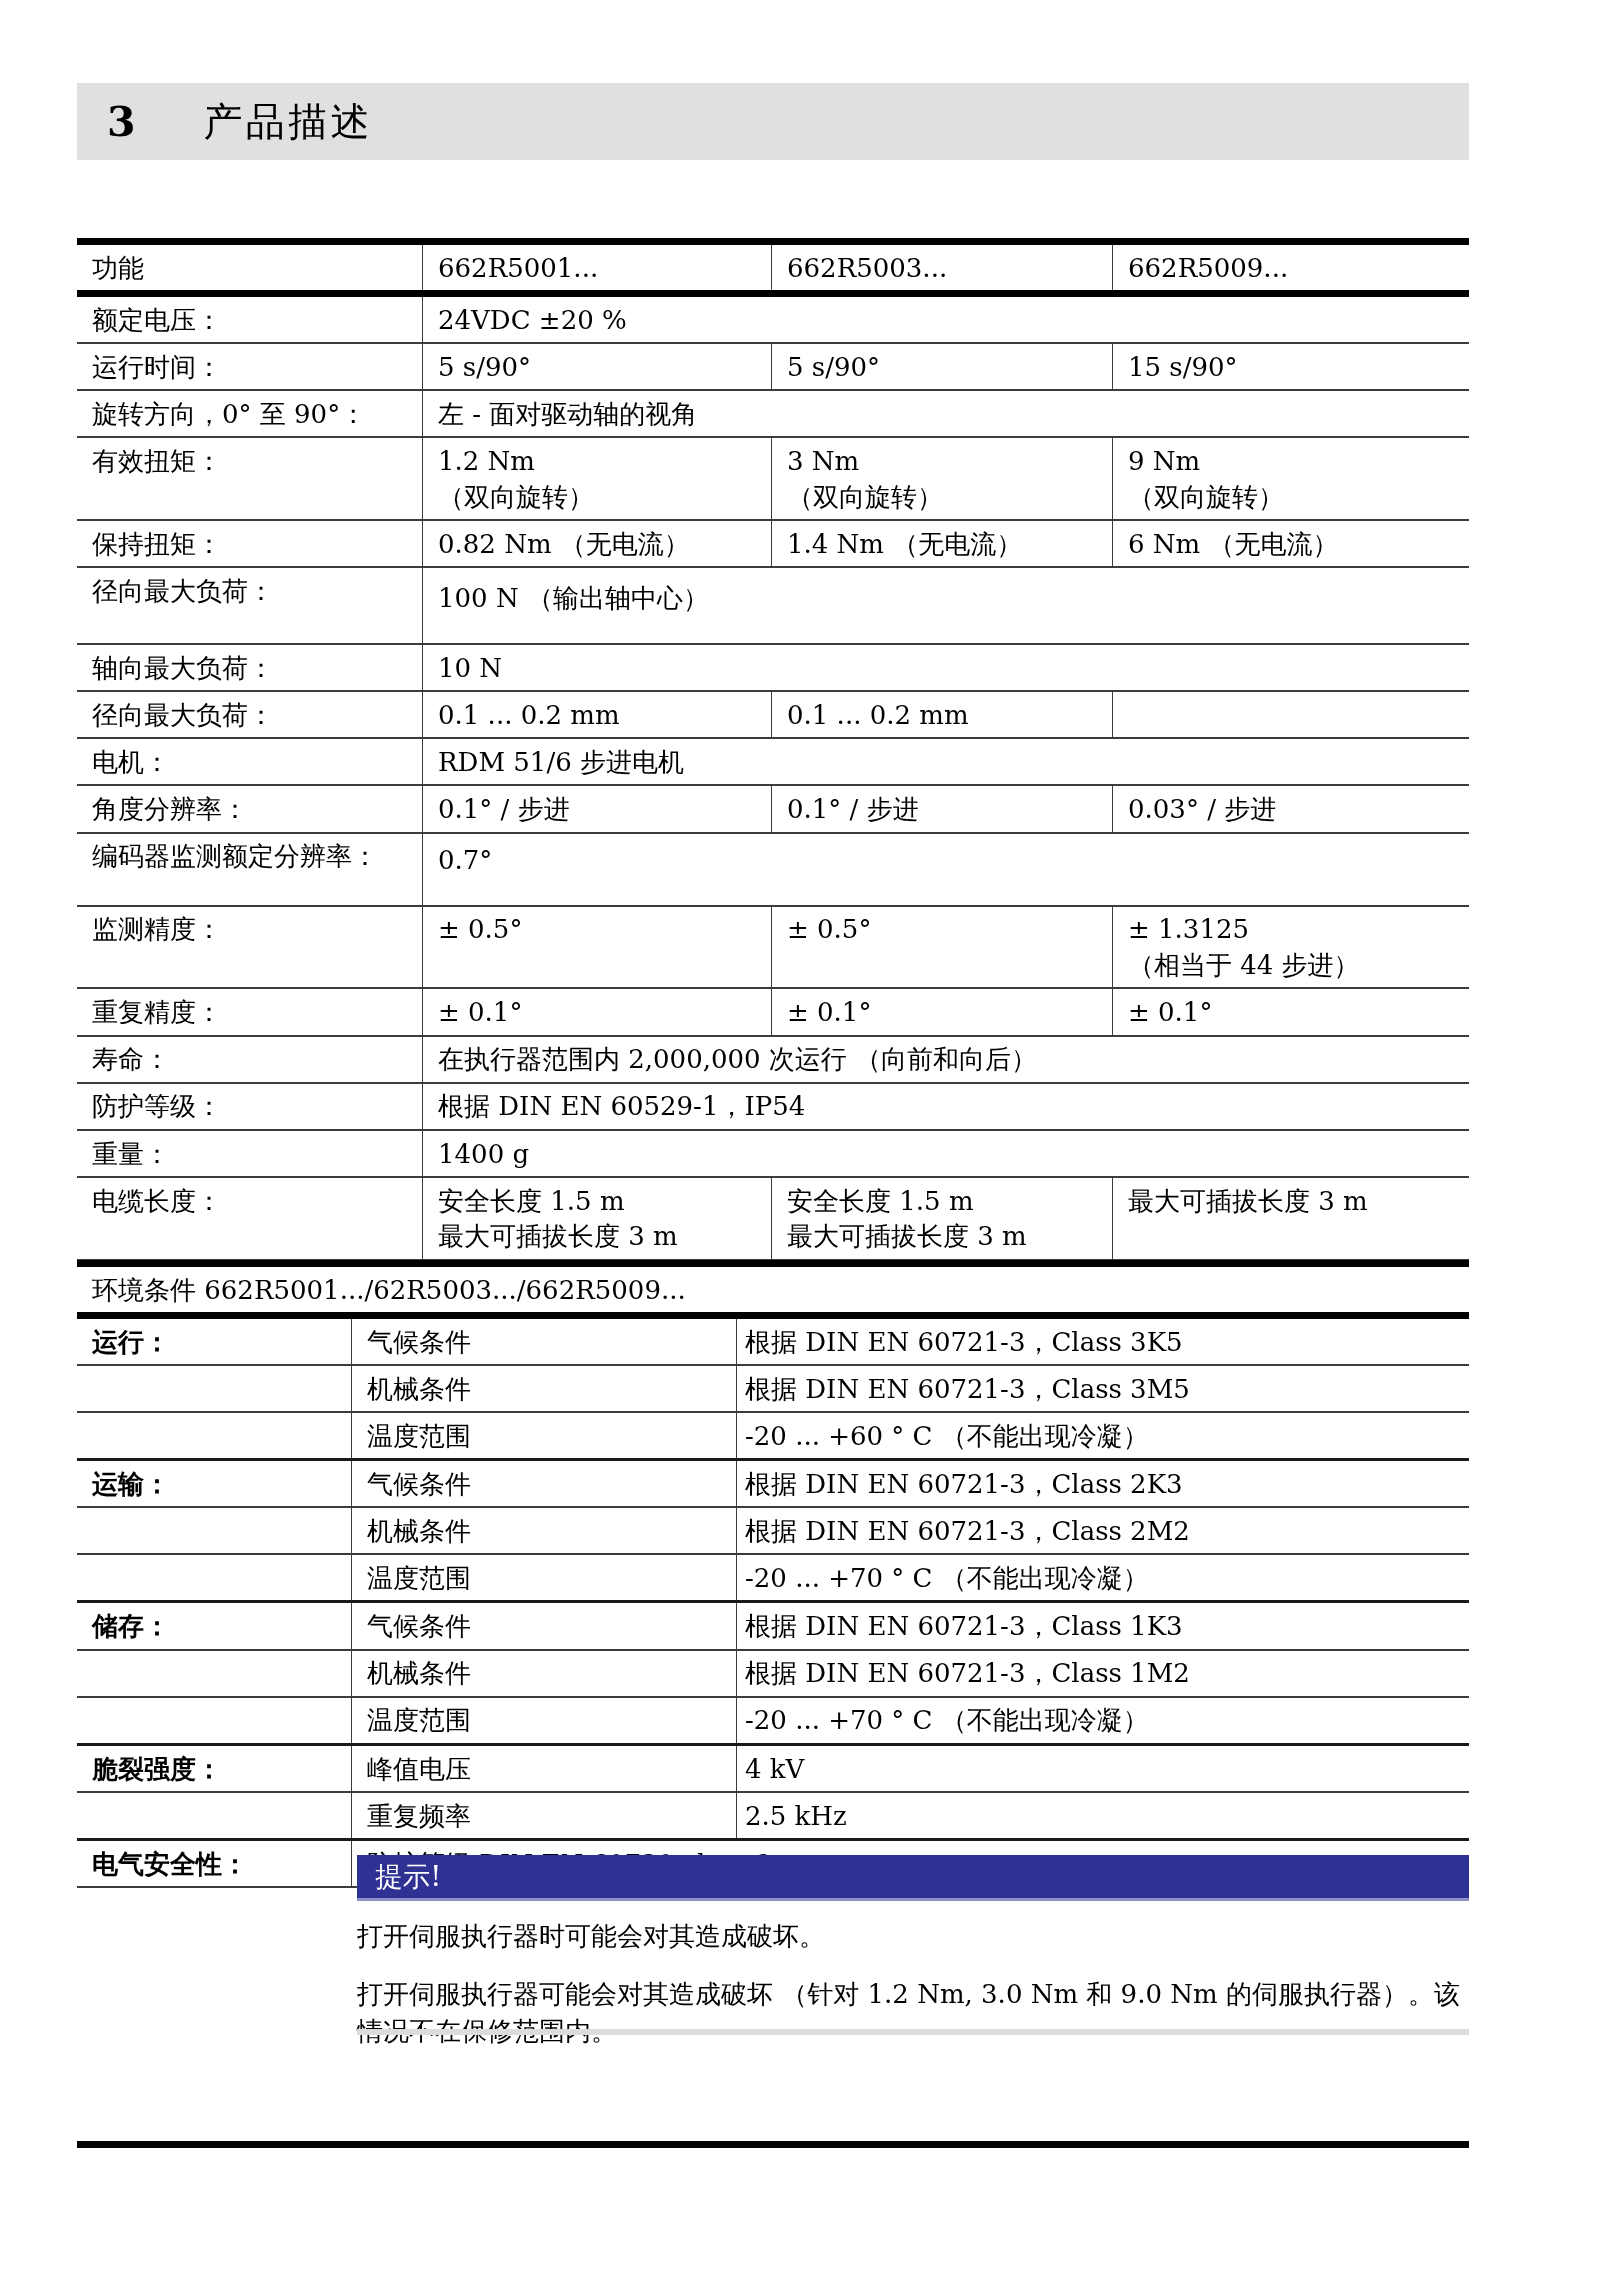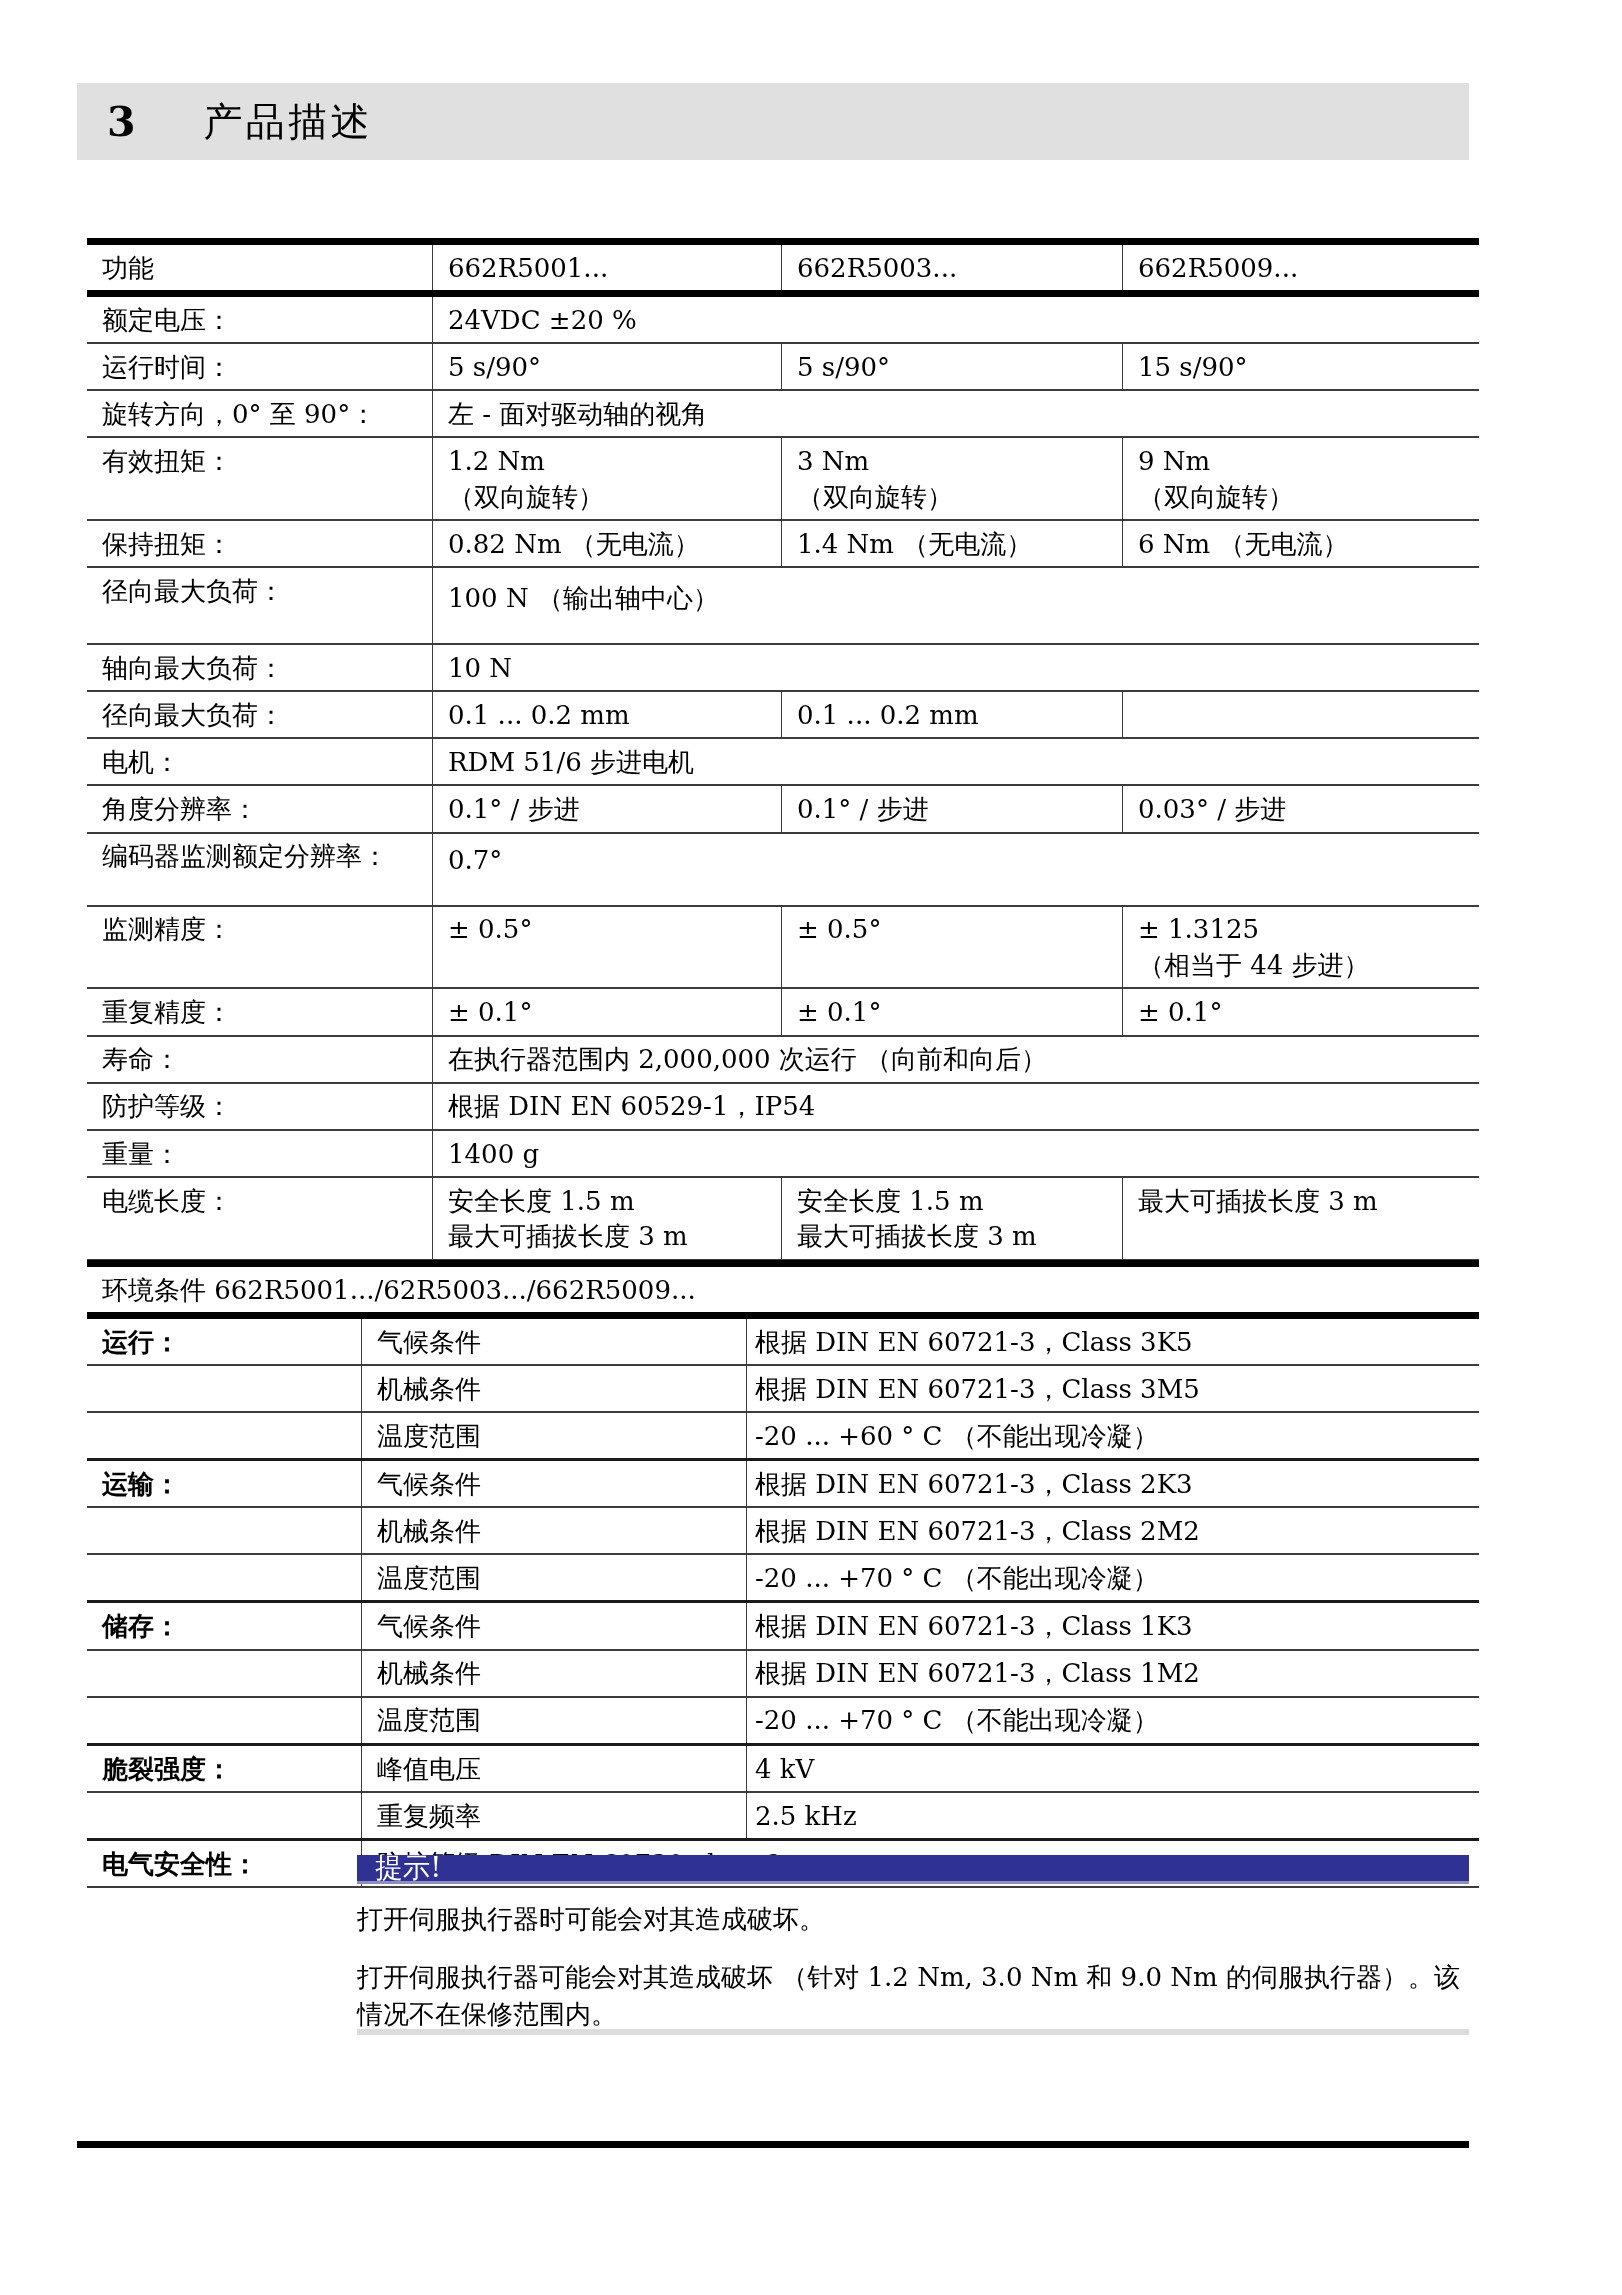--- a/index.html
+++ b/index.html
@@ -5,21 +5,21 @@
   html,body{margin:0;padding:0;background:#ffffff;}
   body{width:1623px;height:2295px;font-family:"DejaVu Serif","Liberation Serif",serif;color:#000;}
   .page{position:relative;width:1623px;height:2295px;overflow:hidden;background:#fff;}
 
   
   .chapter-band{position:absolute;left:77px;top:83px;width:1392px;height:77px;background:#e0e0e0;display:flex;align-items:center;}
   .chapter-num{font-size:41px;font-weight:bold;margin-left:30px;}
   .chapter-title{font-size:39px;margin-left:68px;letter-spacing:3.3px;}
 
   
-  .tbl{position:absolute;left:87px;width:1392px;border-top:7.2px solid #000;border-bottom:2px solid #3c3c3c;}
+  .tbl{position:absolute;left:77px;width:1392px;border-top:7.2px solid #000;border-bottom:2px solid #3c3c3c;}
   #table1{top:238px;}
   #table2{top:1260px;}
   .trow{display:flex;align-items:stretch;border-top:2px solid #3c3c3c;box-sizing:border-box;}
   .trow.first{border-top:none;}
   .trow.group-start{border-top:3.3px solid #1a1a1a;}
   .thead-row{border-top:none;border-bottom:7.9px solid #000;min-height:48px;}
   .thead-row .cell{display:flex;align-items:center;}
   .t2head{border-top:none;border-bottom:7.9px solid #000;min-height:46px;}
   .t2head .cell{display:flex;align-items:center;font-size:26px;}
 
@@ -36,21 +36,21 @@
   
   .t2c0{width:274px;flex:0 0 274px;font-weight:bold;}
   .t2c1{width:385px;flex:0 0 385px;}
   .t2c2{flex:1 1 auto;padding-left:8px;}
   .t2span{flex:1 1 auto;}
 
   .bottom-val{display:flex;flex-direction:column;justify-content:flex-end;padding-bottom:26px;}
 
   
   .note{position:absolute;left:357px;top:1855px;width:1112px;}
-  .note-band{height:29px;background:#2f3193;display:flex;align-items:center;box-sizing:border-box;border-bottom:3.3px solid #8d8fc2;}
+  .note-band{height:46px;background:#2f3193;display:flex;align-items:center;box-sizing:border-box;border-bottom:3.3px solid #8d8fc2;}
   .note-band .note-title{color:#ffffff;font-size:27.5px;margin-left:18.3px;}
   .note p{margin:0;font-size:26px;line-height:1.4;}
   .note .p1{margin-top:17px;}
   .note .p2{margin-top:22px;}
 
   .gray-rule{position:absolute;left:357px;top:2029px;width:1112px;height:5.9px;background:#dcdcdc;}
   .footer-rule{position:absolute;left:77px;top:2141px;width:1392px;height:6.5px;background:#000;}
 </style>
 </head>
 <body>

